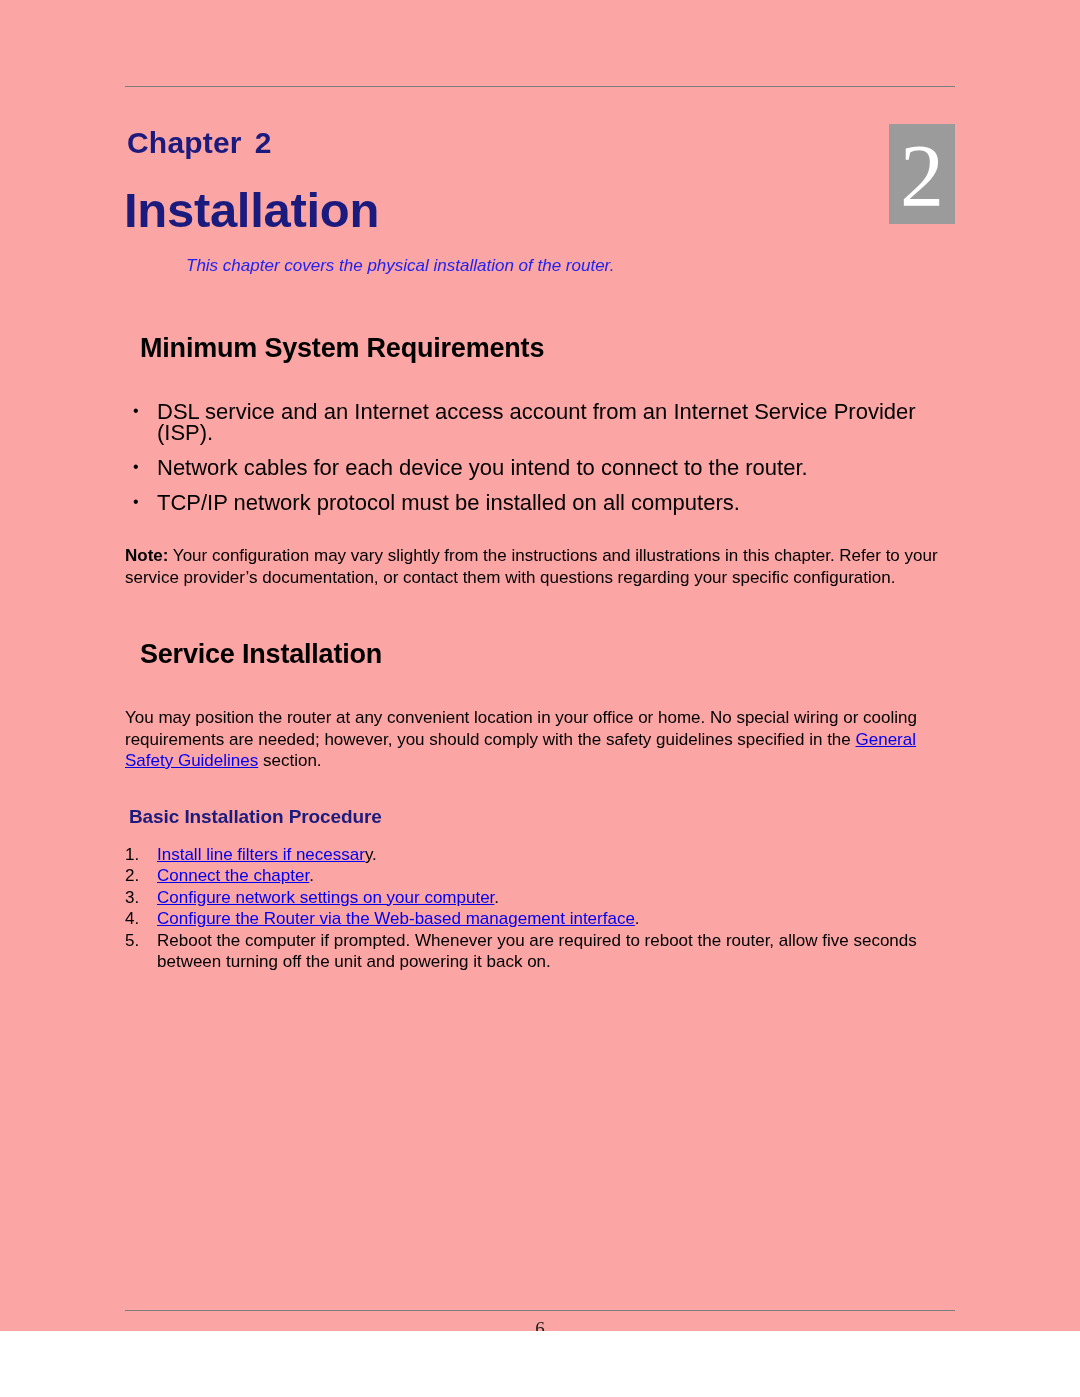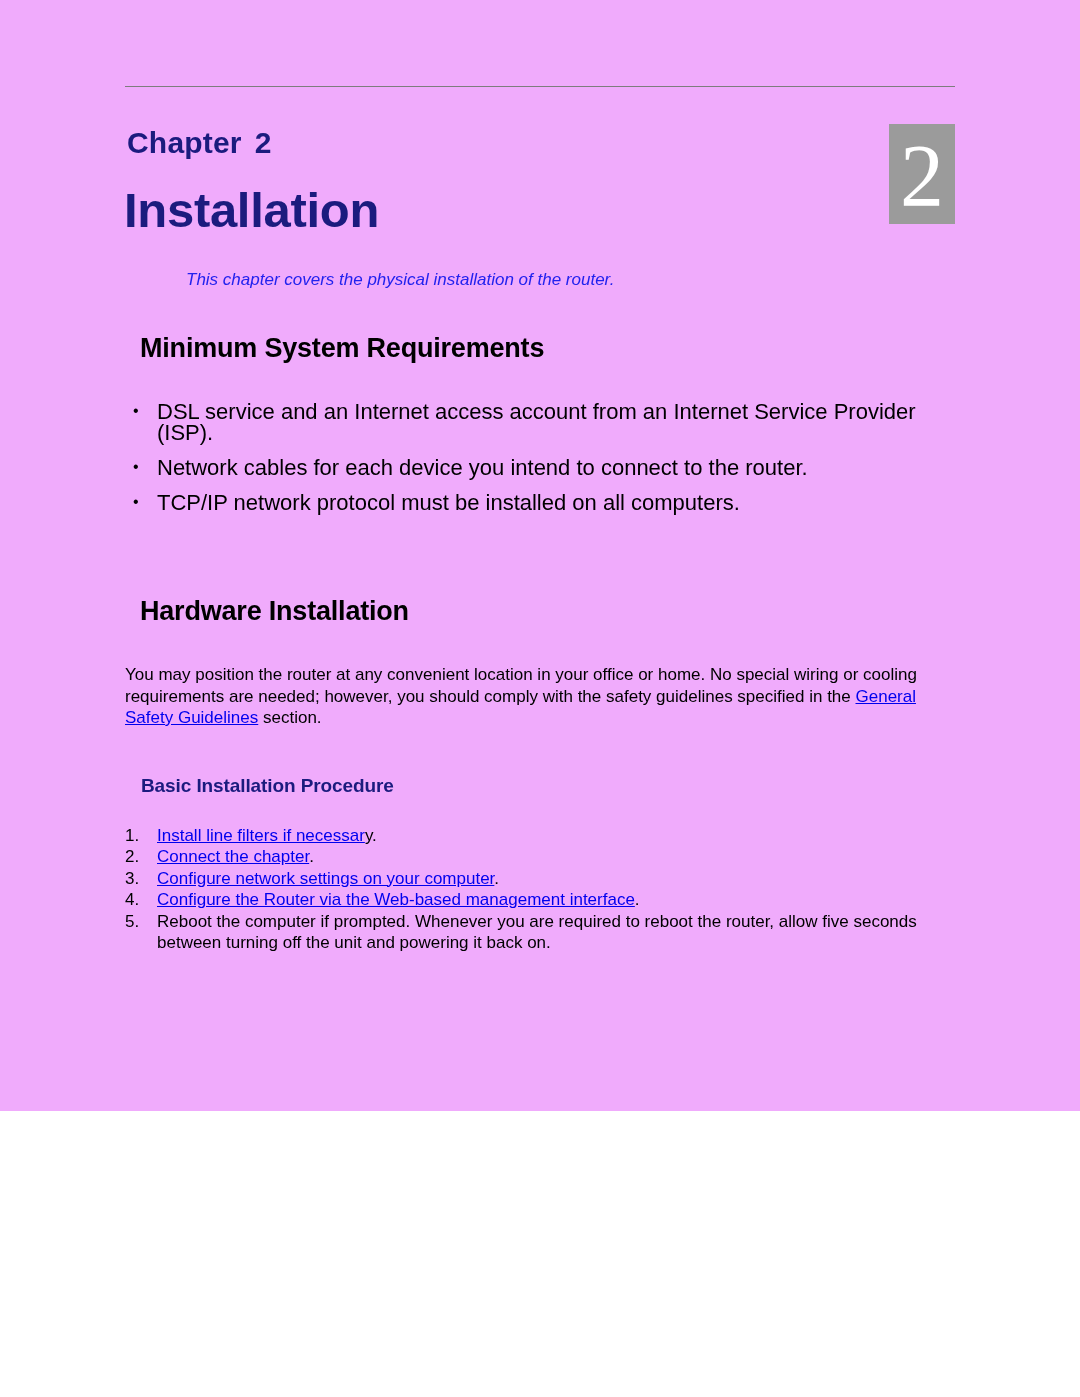--- a/index.html
+++ b/index.html
@@ -7,22 +7,22 @@
     padding: 0;
     background: #ffffff;
   }
   body {
     font-family: "Liberation Sans", sans-serif;
     color: #000000;
   }
   .page {
     position: relative;
     width: 1080px;
-    height: 1111px;
-    background: #f0abfc;
+    height: 1331px;
+    background: #fca5a5;
     overflow: hidden;
   }
 
   
   .rule {
     position: absolute;
     left: 125px;
     width: 830px;
     height: 0;
     border-top: 1.6px solid #7d7d7d;
@@ -79,21 +79,21 @@
     text-align: center;
     font-family: "Liberation Serif", serif;
     font-size: 88px;
     line-height: 104px;
     color: #ffffff;
   }
 
   .chapter-subtitle {
     position: absolute;
     left: 186px;
-    top: 270px;
+    top: 256px;
     font-size: 17px;
     font-style: italic;
     color: #2222ee;
     white-space: nowrap;
   }
 
   
   .content {
     position: absolute;
     left: 125px;
@@ -103,21 +103,21 @@
 
   h2.section-heading {
     margin: 15px;
     font-size: 27px;
     font-weight: bold;
     color: #000000;
     letter-spacing: -0.2px;
   }
 
   h3.sub-heading {
-    margin: 16px;
+    margin: 4px;
     font-size: 19px;
     font-weight: bold;
     color: #1b1b7e;
     letter-spacing: -0.1px;
   }
 
   p.body-text {
     margin: 0;
     font-size: 17px;
     line-height: 21.5px;
@@ -202,24 +202,25 @@
     <div class="spacer-22"></div>
 
     <ul class="bullet-list">
       <li>DSL service and an Internet access account from an Internet Service Provider (ISP).</li>
       <li>Network cables for each device you intend to connect to the router.</li>
       <li>TCP/IP network protocol must be installed on all computers.</li>
     </ul>
 
     <div class="spacer-18"></div>
 
+    <p class="body-text"><b>Note:</b><span> Your configuration may vary slightly from the instructions and illustrations in this chapter. Refer to your service provider’s documentation, or contact them with questions regarding your specific configuration.</span></p>
 
     <div class="spacer-36"></div>
 
-    <h2 class="section-heading">Hardware Installation</h2>
+    <h2 class="section-heading">Service Installation</h2>
 
     <div class="spacer-22"></div>
 
     <p class="body-text"><span>You may position the router at any convenient location in your office or home. No special wiring or cooling requirements are needed; however, you should comply with the safety guidelines specified in the </span><a href="#" class="doc-link">General Safety Guidelines</a><span> section.</span></p>
 
     <div class="spacer-30"></div>
 
     <h3 class="sub-heading">Basic Installation Procedure</h3>
 
     <div class="spacer-12"></div>

